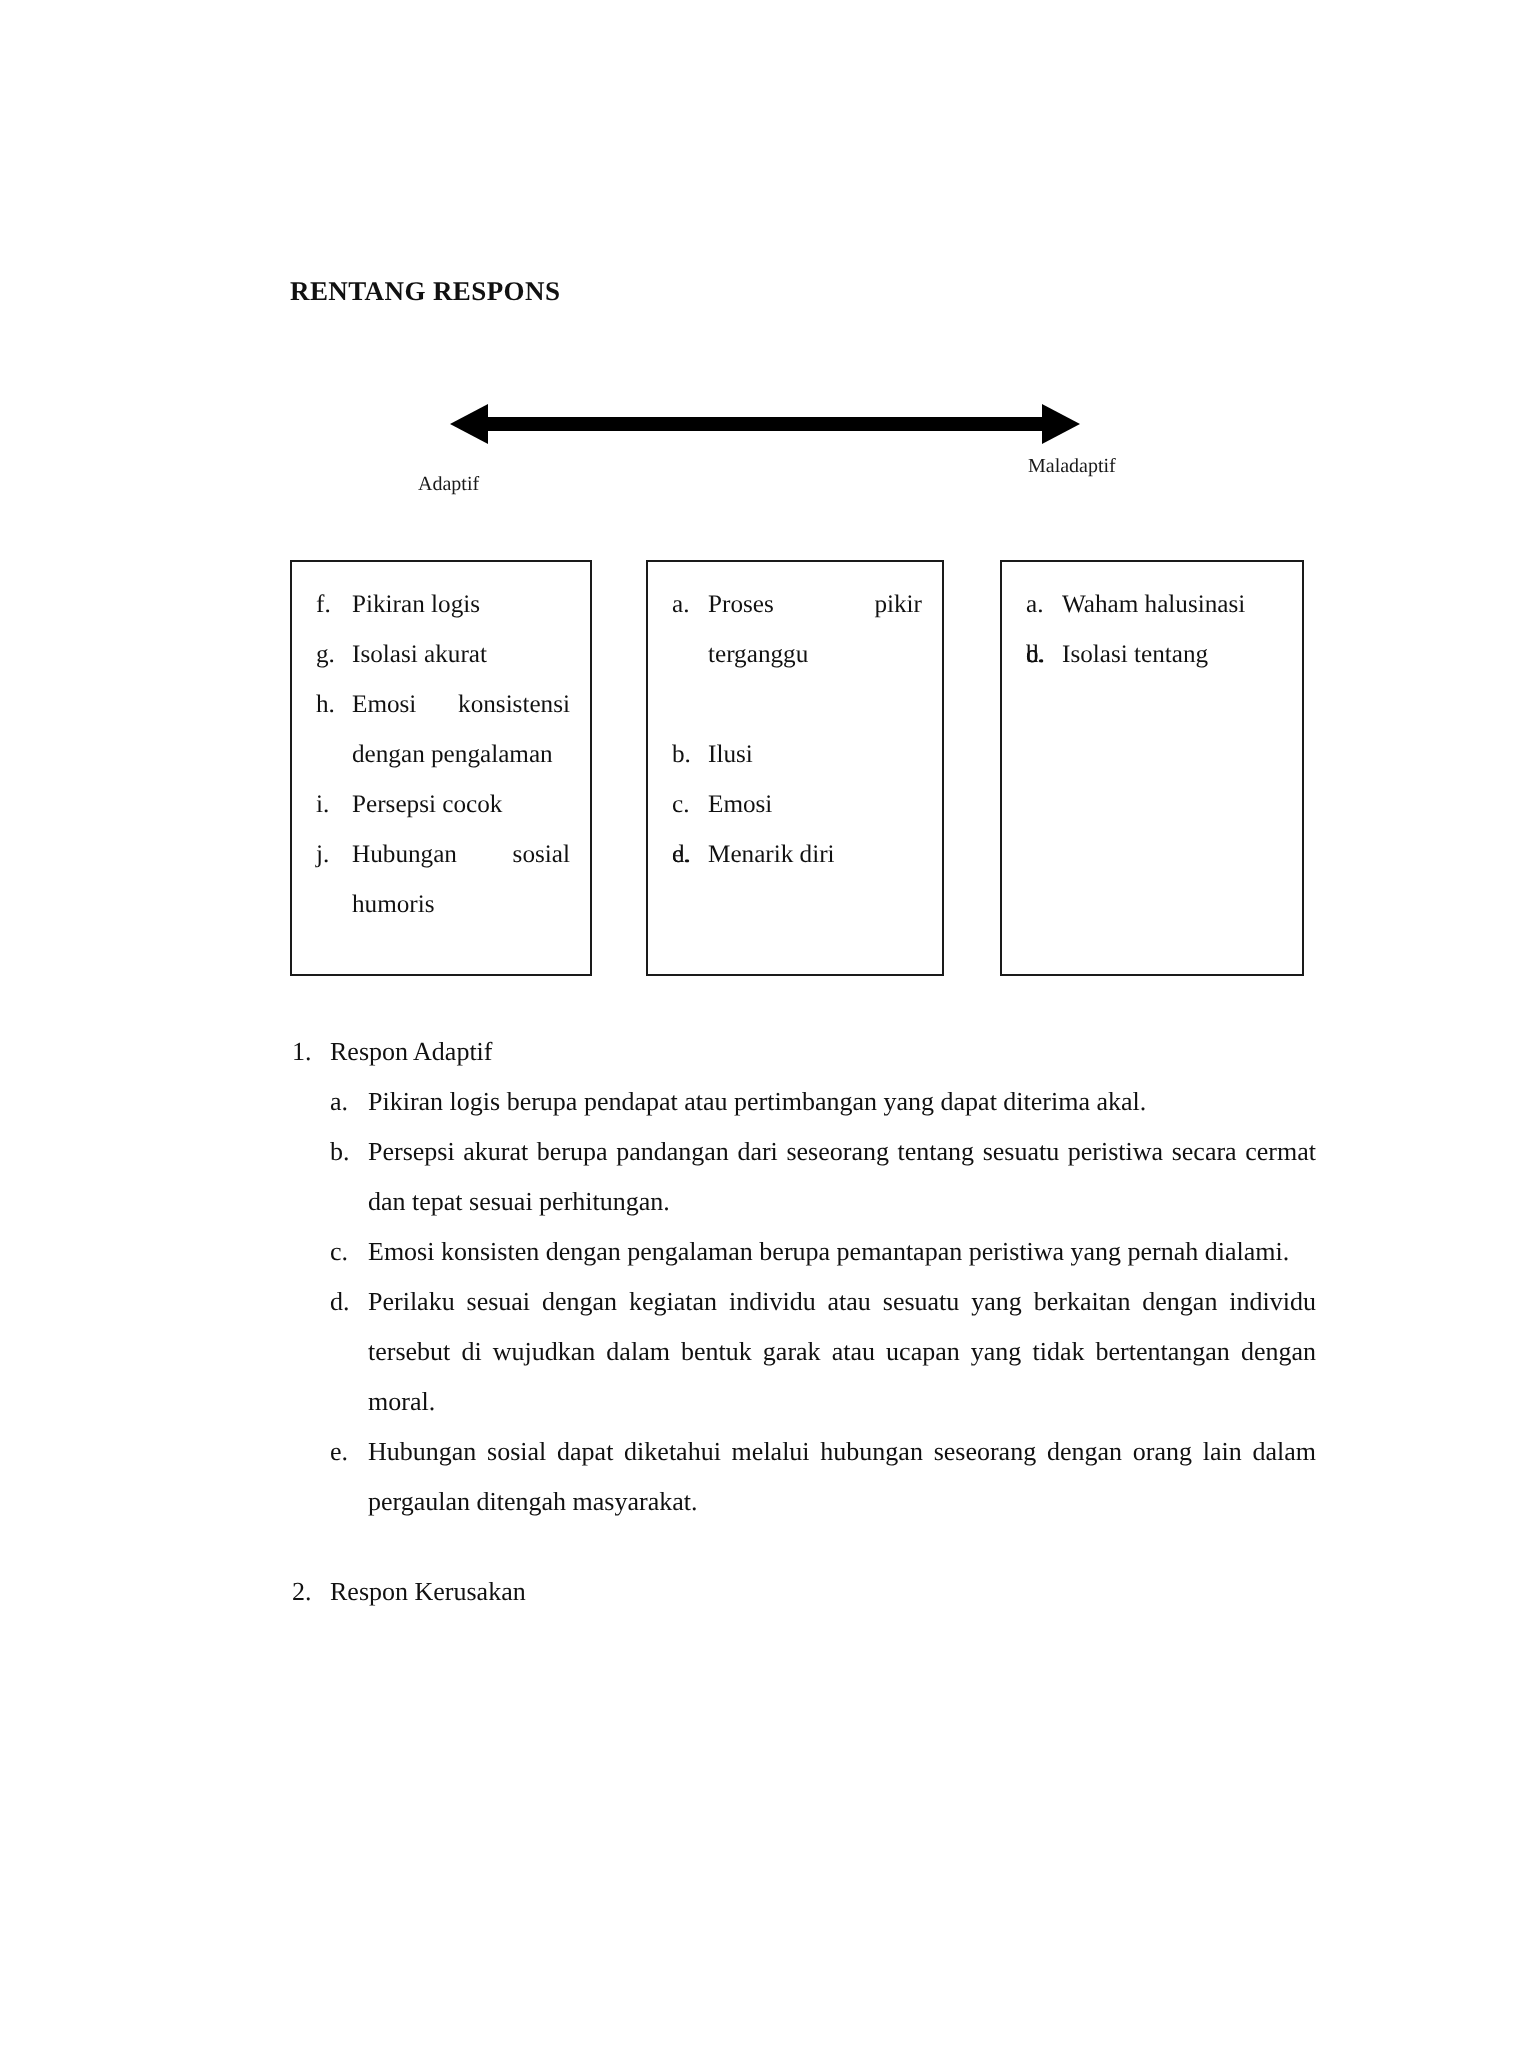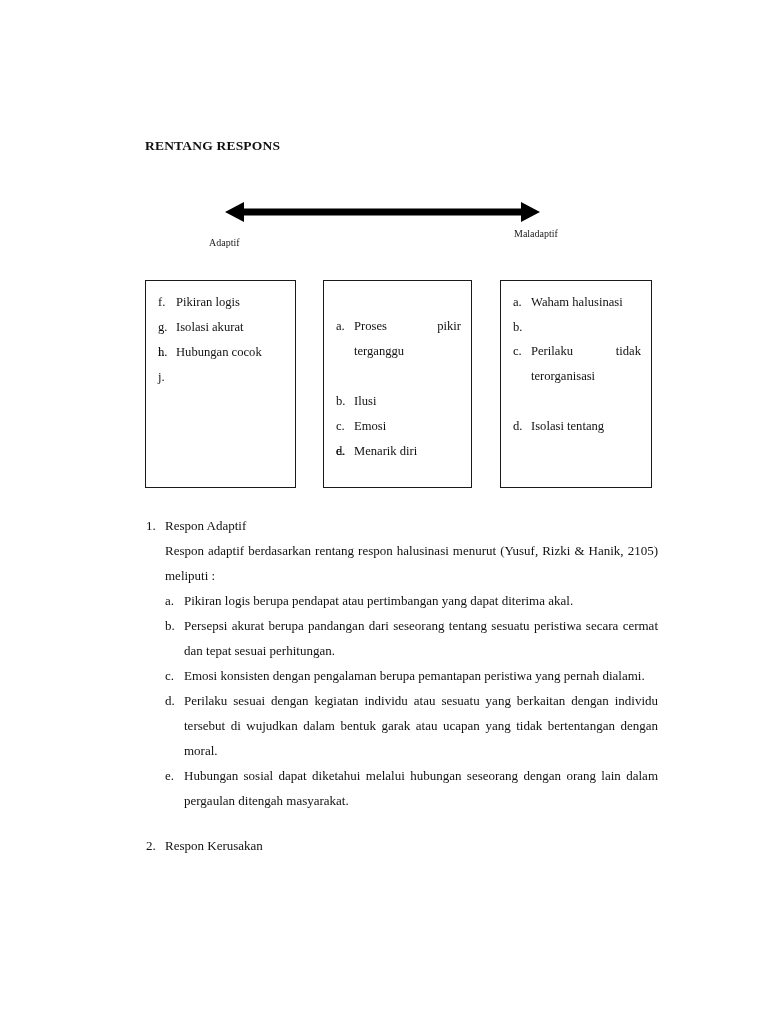--- a/index.html
+++ b/index.html
@@ -89,21 +89,20 @@
     left: 2px;
     top: 0;
     width: 18px;
   }
   
   .box li .txt {
     display: block;
   }
   .box li.justify-all .txt {
     text-align: justify;
-    margin-top: 24px;
   }
   .box li.justify-all .txt::after {
     content: "";
     display: inline-block;
     width: 100%;
     height: 0;
   }
 
   
   .body-block {
@@ -199,27 +198,29 @@
       <li>
         <span class="marker">f.</span>
         <span class="txt">Pikiran logis</span>
       </li>
       <li>
         <span class="marker">g.</span>
         <span class="txt">Isolasi akurat</span>
       </li>
       <li>
         <span class="marker">h.</span>
+        <span class="txt">Emosi konsistensi dengan pengalaman</span>
       </li>
       <li>
         <span class="marker">i.</span>
-        <span class="txt">Hubungan cocok</span>
+        <span class="txt">Persepsi cocok</span>
       </li>
       <li class="justify-all">
         <span class="marker">j.</span>
+        <span class="txt">Hubungan sosial humoris</span>
       </li>
     </ol>
   </div>
 
   <div class="box box-2">
     <ol>
       <li class="justify-all">
         <span class="marker">a.</span>
         <span class="txt">Proses pikir terganggu</span>
       </li>
@@ -245,38 +246,36 @@
     <ol>
       <li>
         <span class="marker">a.</span>
         <span class="txt">Waham halusinasi</span>
       </li>
       <li class="justify-all">
         <span class="marker">b.</span>
       </li>
       <li class="justify-all">
         <span class="marker">c.</span>
-        <span class="txt">Perilaku tidak terorganisasi</span>
       </li>
       <li>
         <span class="marker">d.</span>
         <span class="txt">Isolasi tentang</span>
       </li>
     </ol>
   </div>
 
   <div class="body-block">
 
     <div class="num-item">
       <span class="marker">1.</span>
       <span class="heading-text">Respon Adaptif</span>
     </div>
 
     <div style="padding-left:20px;">
-      <p class="para">Respon adaptif berdasarkan rentang respon halusinasi menurut (Yusuf, Rizki &amp; Hanik, 2105) meliputi :</p>
 
       <ul class="sub-list">
         <li>
           <span class="marker">a.</span>
           <span class="txt">Pikiran logis berupa pendapat atau pertimbangan yang dapat diterima akal.</span>
         </li>
         <li>
           <span class="marker">b.</span>
           <span class="txt">Persepsi akurat berupa pandangan dari seseorang tentang sesuatu peristiwa secara cermat dan tepat sesuai perhitungan.</span>
         </li>

